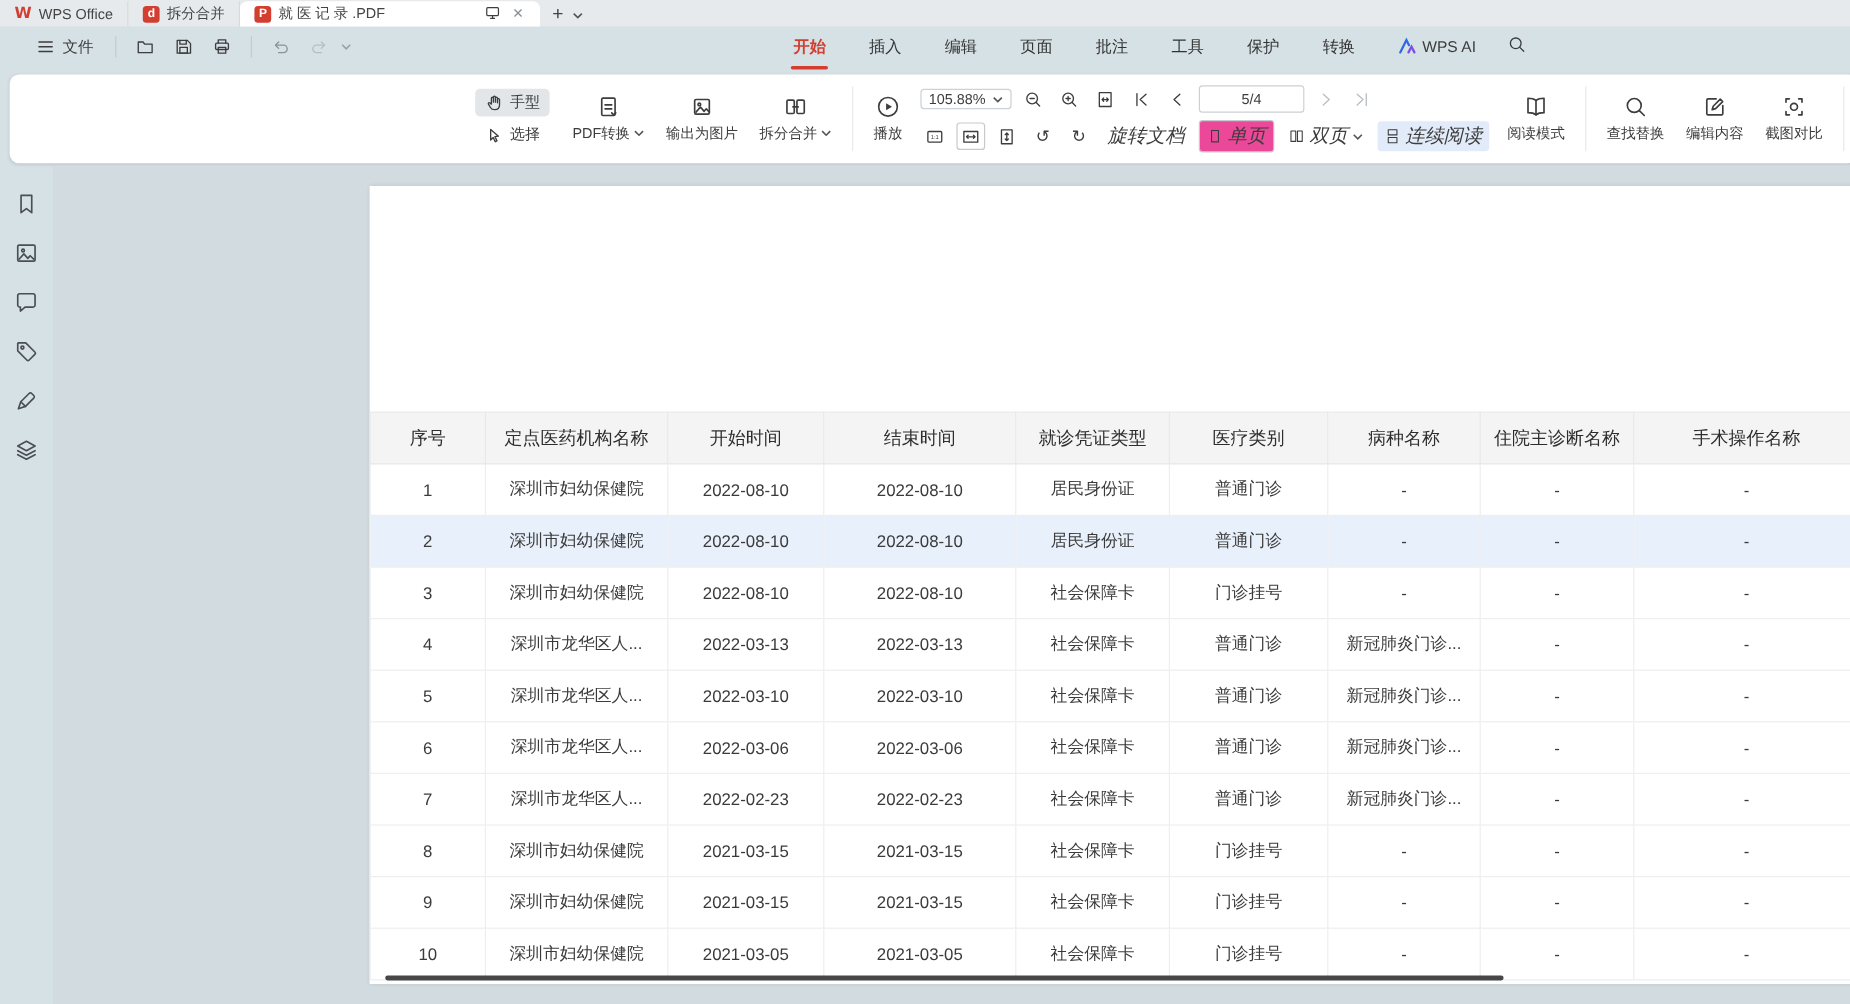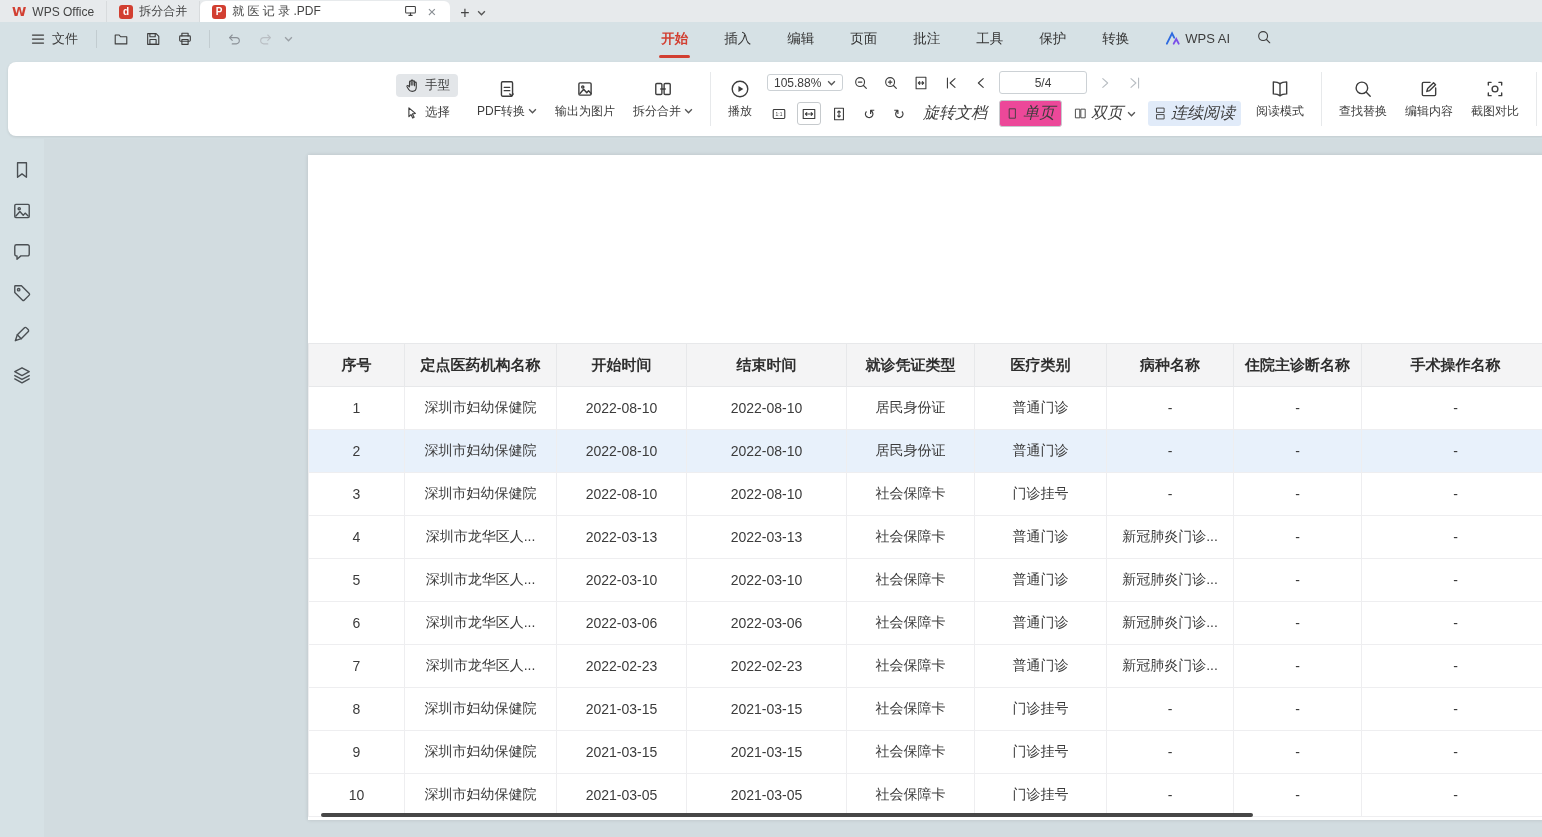--- a/index.html
+++ b/index.html
@@ -83,21 +83,21 @@
   .rail-btn { width:28px; height:22px; display:flex; align-items:center; justify-content:center;
     border-radius:4px; }
   .rail-btn svg { stroke:#4a4f53; }
 
   .pdf-page { position:absolute; left:308px; top:16px; right:-8px; bottom:17px;
     background:#fff; box-shadow:0 0 4px rgba(0,0,0,.12); }
 
   table.rec { border-collapse:collapse; table-layout:fixed; width:100%;
     margin-top:188px; text-align:center; }
   table.rec th { height:43px; background:#f4f4f5; border:1px solid #e7e8ea;
-    font-size:15px; font-weight:bold; color:#2e2e2e; }
+    font-size:15px; font-weight:normal; color:#2e2e2e; }
   table.rec td { height:43px; border:1px solid #eeeef0; font-size:14px; color:#3b3b3b; }
   table.rec tr.hl td { background:#e8f1fb; }
   .hthumb { position:absolute; left:13px; bottom:3px; width:932px; height:4px;
     background:#474747; border-radius:2px; }
 </style>
 </head>
 <body>
 
 <div class="tabstrip">
   <div class="tab">

